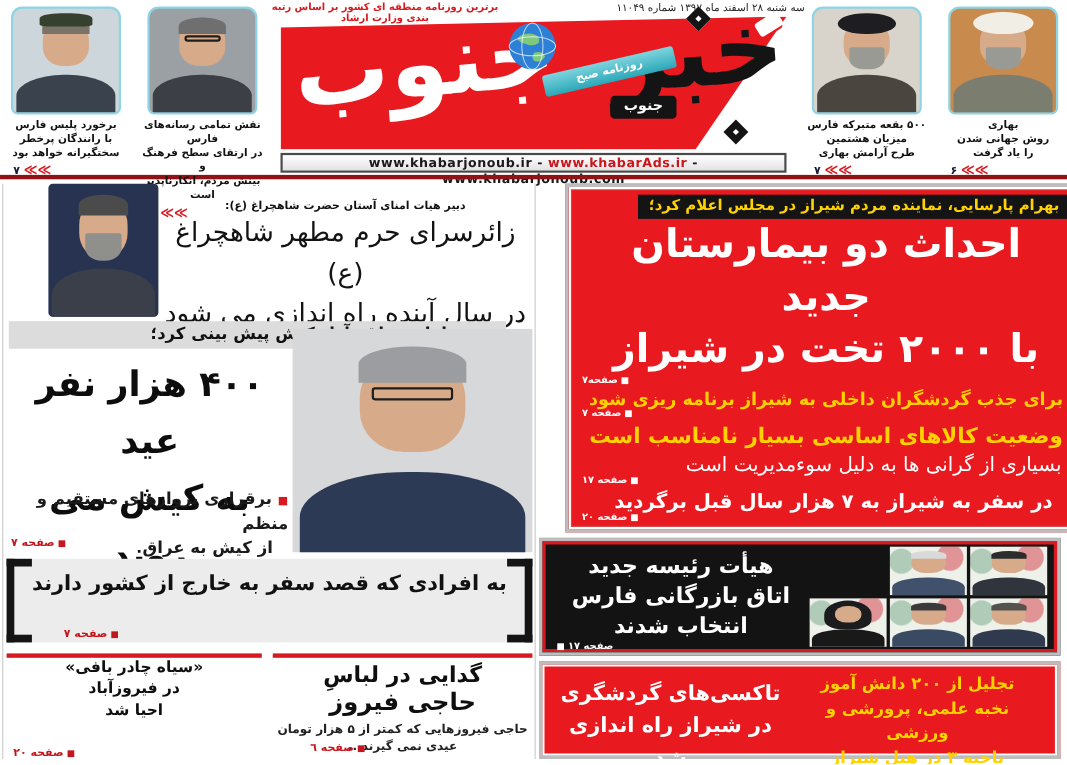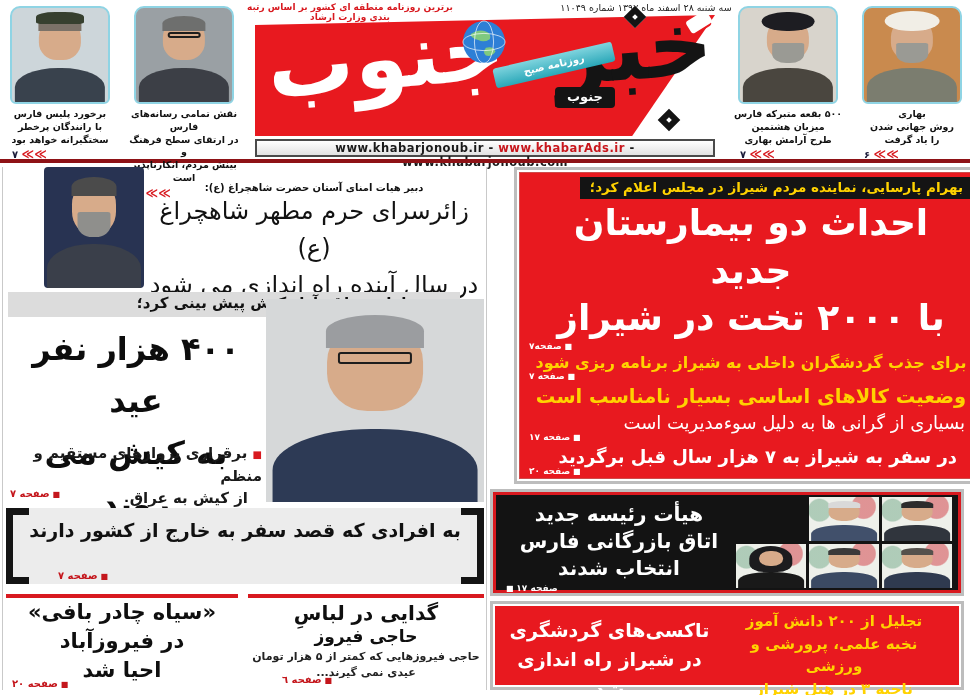--- a/index.html
+++ b/index.html
@@ -84,25 +84,25 @@
   .judiciary { left:6px; top:508px; width:478px; height:76px; background:#ececec; text-align:center; padding-top:7px; }
   .judiciary::before, .judiciary::after { content:""; position:absolute; top:0; bottom:0; width:16px; border:7px solid #141414; }
   .judiciary::before { left:0; border-right:none; }
   .judiciary::after { right:0; border-left:none; }
   .jud-l1 { font-size:20px; font-weight:bold; color:#111; }
   .jud-l2 { font-size:19px; font-weight:bold; color:#111; margin-top:4px; }
   .judiciary .pm-dark { position:absolute; left:52px; bottom:2px; }
 
   .bl-item { top:594px; height:96px; border-top:4px solid #d8191f; text-align:center; }
   .firouzabad { left:6px; width:232px; }
-  .fz-line { font-size:21px; font-weight:bold; color:#0f0f0f; line-height:1.38; }
+  .fz-line { font-size:14px; font-weight:bold; color:#0f0f0f; line-height:1.38; }
   .firouzabad .pm-dark { position:absolute; left:6px; bottom:0; }
   .haji { left:248px; width:236px; }
   .hj-l1 { font-size:20px; font-weight:bold; color:#0f0f0f; line-height:1.3; margin-top:2px; }
-  .hj-l2 { font-size:17px; font-weight:bold; color:#0f0f0f; line-height:1.2; }
+  .hj-l2 { font-size:22px; font-weight:bold; color:#0f0f0f; line-height:1.2; }
   .hj-sub { font-size:11px; font-weight:bold; color:#222; line-height:1.45; margin-top:3px; }
   .haji .pm-dark { position:absolute; left:34px; bottom:4px; }
 
   
   .red-box { left:490px; top:167px; width:474px; height:317px; background:#e8191f; border:3px solid #bdbdbd; box-shadow:inset 0 0 0 2px #fff, inset 0 0 0 3px #cf4a4a; padding:7px 12px 4px;margin-left:24px; }
   .rb-kicker { display:table; background:#141414; color:#ffd200; font-size:13.5px; font-weight:bold; padding:2px 10px 4px; }
   .rb-h { text-align:center; color:#fff; font-size:36px; font-weight:bold; line-height:1.32; letter-spacing:-1px; }
   .rb-item-y1 { text-align:center; color:#ffd200; font-size:16px; font-weight:bold; margin-top:2px; }
   .rb-item-y2 { text-align:center; color:#ffd200; font-size:19.5px; font-weight:bold; margin-top:3px; }
   .rb-sub { color:#fff; font-size:18px; text-align:right; padding-right:8px; margin-top:4px; }

